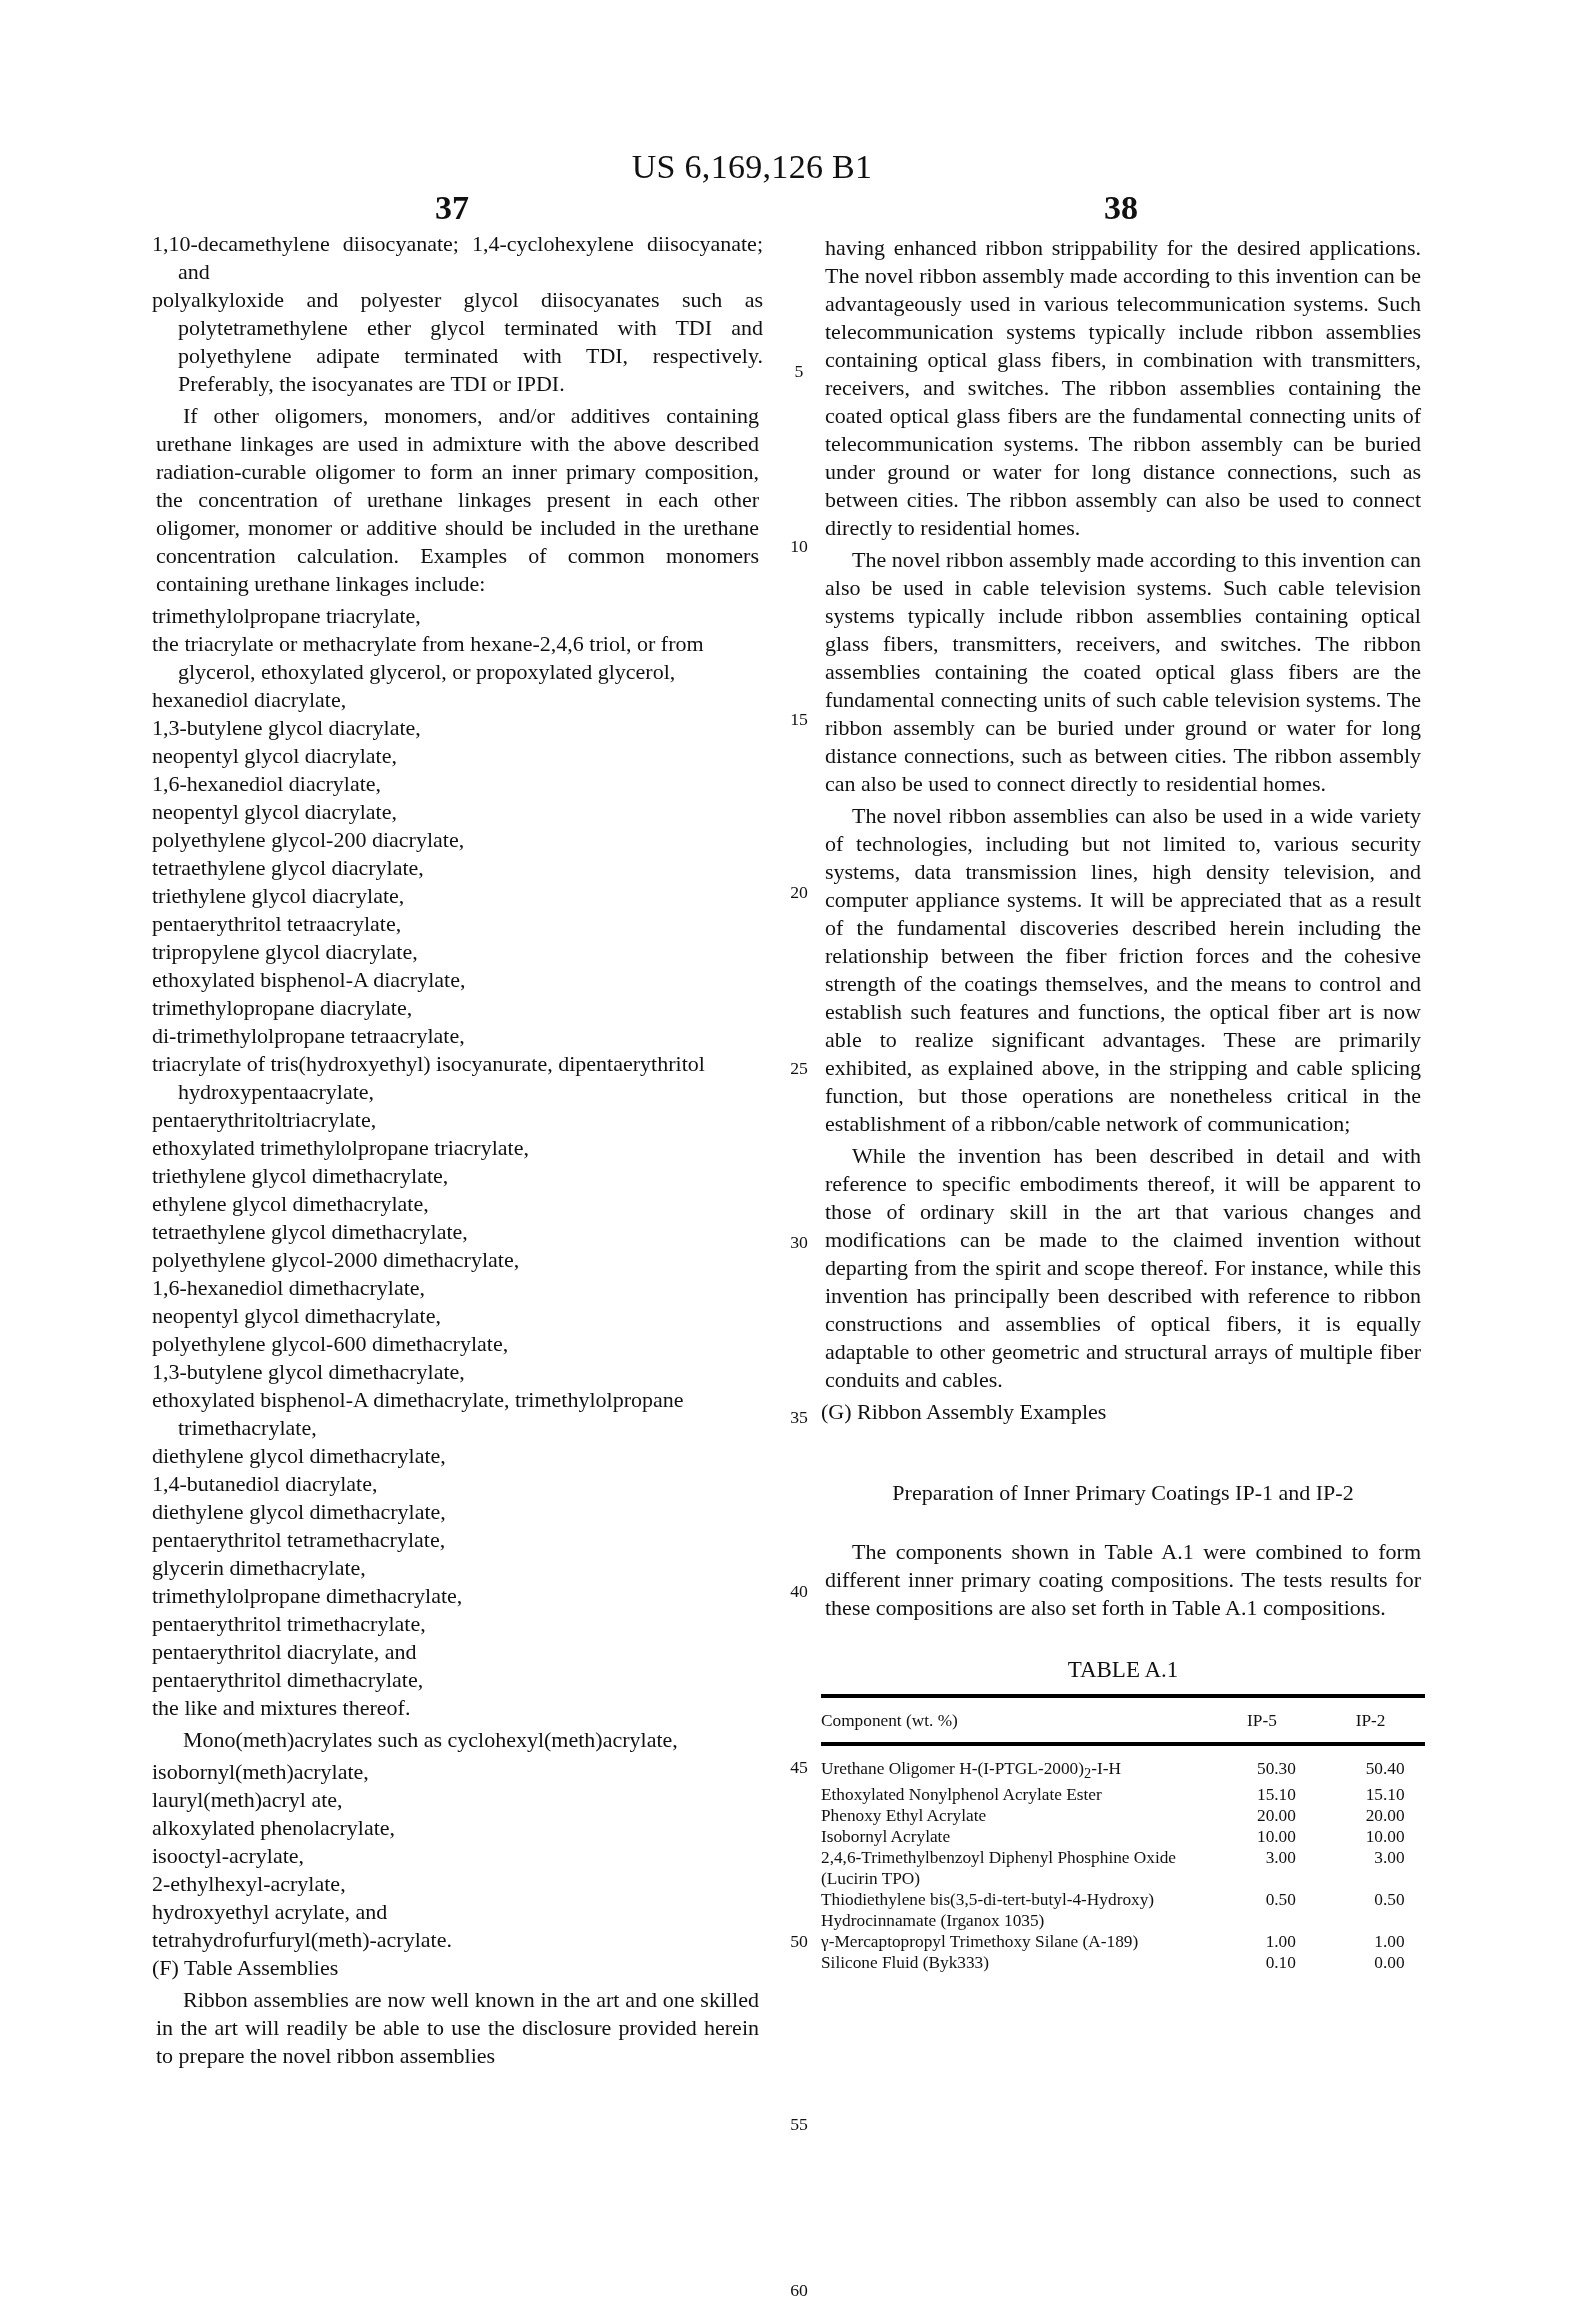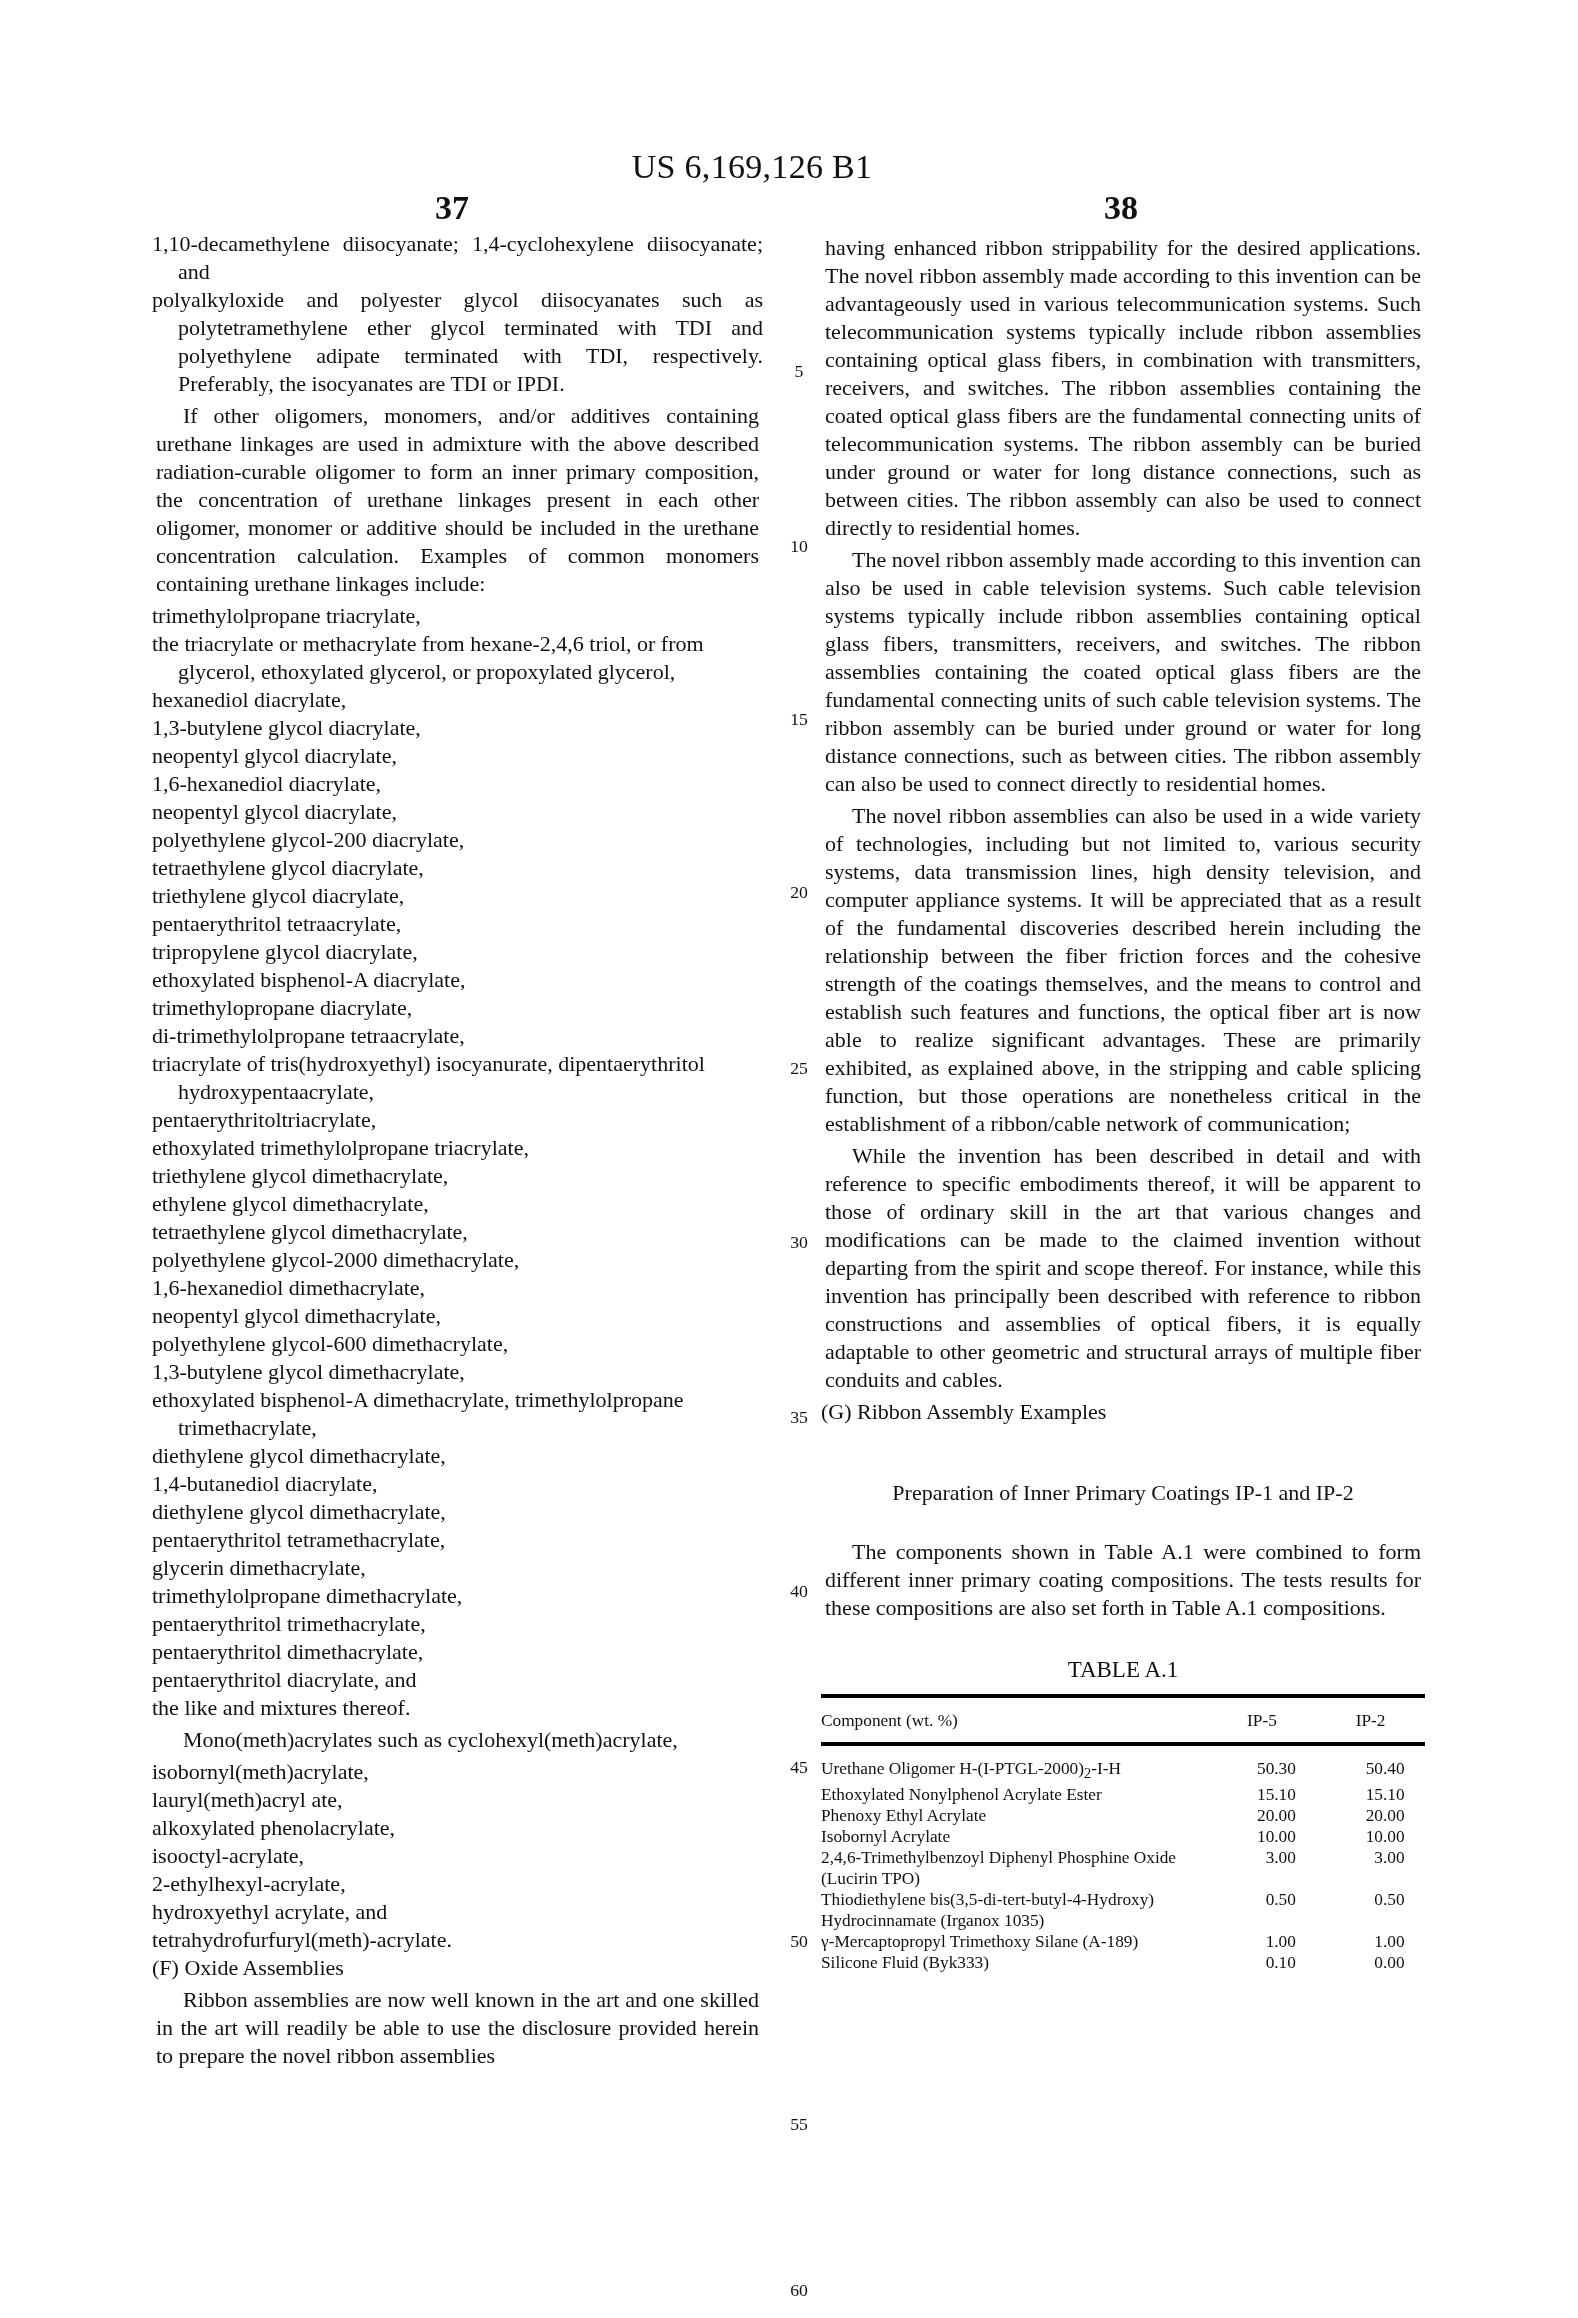--- a/index.html
+++ b/index.html
@@ -85,35 +85,35 @@
       <p class="item">polyethylene glycol-600 dimethacrylate,</p>
       <p class="item">1,3-butylene glycol dimethacrylate,</p>
       <p class="item">ethoxylated bisphenol-A dimethacrylate, trimethylolpropane trimethacrylate,</p>
       <p class="item">diethylene glycol dimethacrylate,</p>
       <p class="item">1,4-butanediol diacrylate,</p>
       <p class="item">diethylene glycol dimethacrylate,</p>
       <p class="item">pentaerythritol tetramethacrylate,</p>
       <p class="item">glycerin dimethacrylate,</p>
       <p class="item">trimethylolpropane dimethacrylate,</p>
       <p class="item">pentaerythritol trimethacrylate,</p>
+      <p class="item">pentaerythritol diacrylate, and</p>
       <p class="item">pentaerythritol dimethacrylate,</p>
-      <p class="item">pentaerythritol diacrylate, and</p>
       <p class="item">the like and mixtures thereof.</p>
     </div>
   <p class="p indent">Mono(meth)acrylates such as cyclohexyl(meth)acrylate,</p>
   <div id="mono-list">
       <p class="item">isobornyl(meth)acrylate,</p>
       <p class="item">lauryl(meth)acryl ate,</p>
       <p class="item">alkoxylated phenolacrylate,</p>
       <p class="item">isooctyl-acrylate,</p>
       <p class="item">2-ethylhexyl-acrylate,</p>
       <p class="item">hydroxyethyl acrylate, and</p>
       <p class="item">tetrahydrofurfuryl(meth)-acrylate.</p>
     </div>
-  <p class="sec">(F) Oxide Assemblies</p>
+  <p class="sec">(F) Table Assemblies</p>
   <p class="p indent">Ribbon assemblies are now well known in the art and one skilled in the art will readily be able to use the disclosure provided herein to prepare the novel ribbon assemblies</p>
 </div>
 
 <div id="line-numbers">
     <div class="linenum" style="top: 361px;">5</div>
     <div class="linenum" style="top: 536px;">10</div>
     <div class="linenum" style="top: 709px;">15</div>
     <div class="linenum" style="top: 882px;">20</div>
     <div class="linenum" style="top: 1058px;">25</div>
     <div class="linenum" style="top: 1232px;">30</div>

